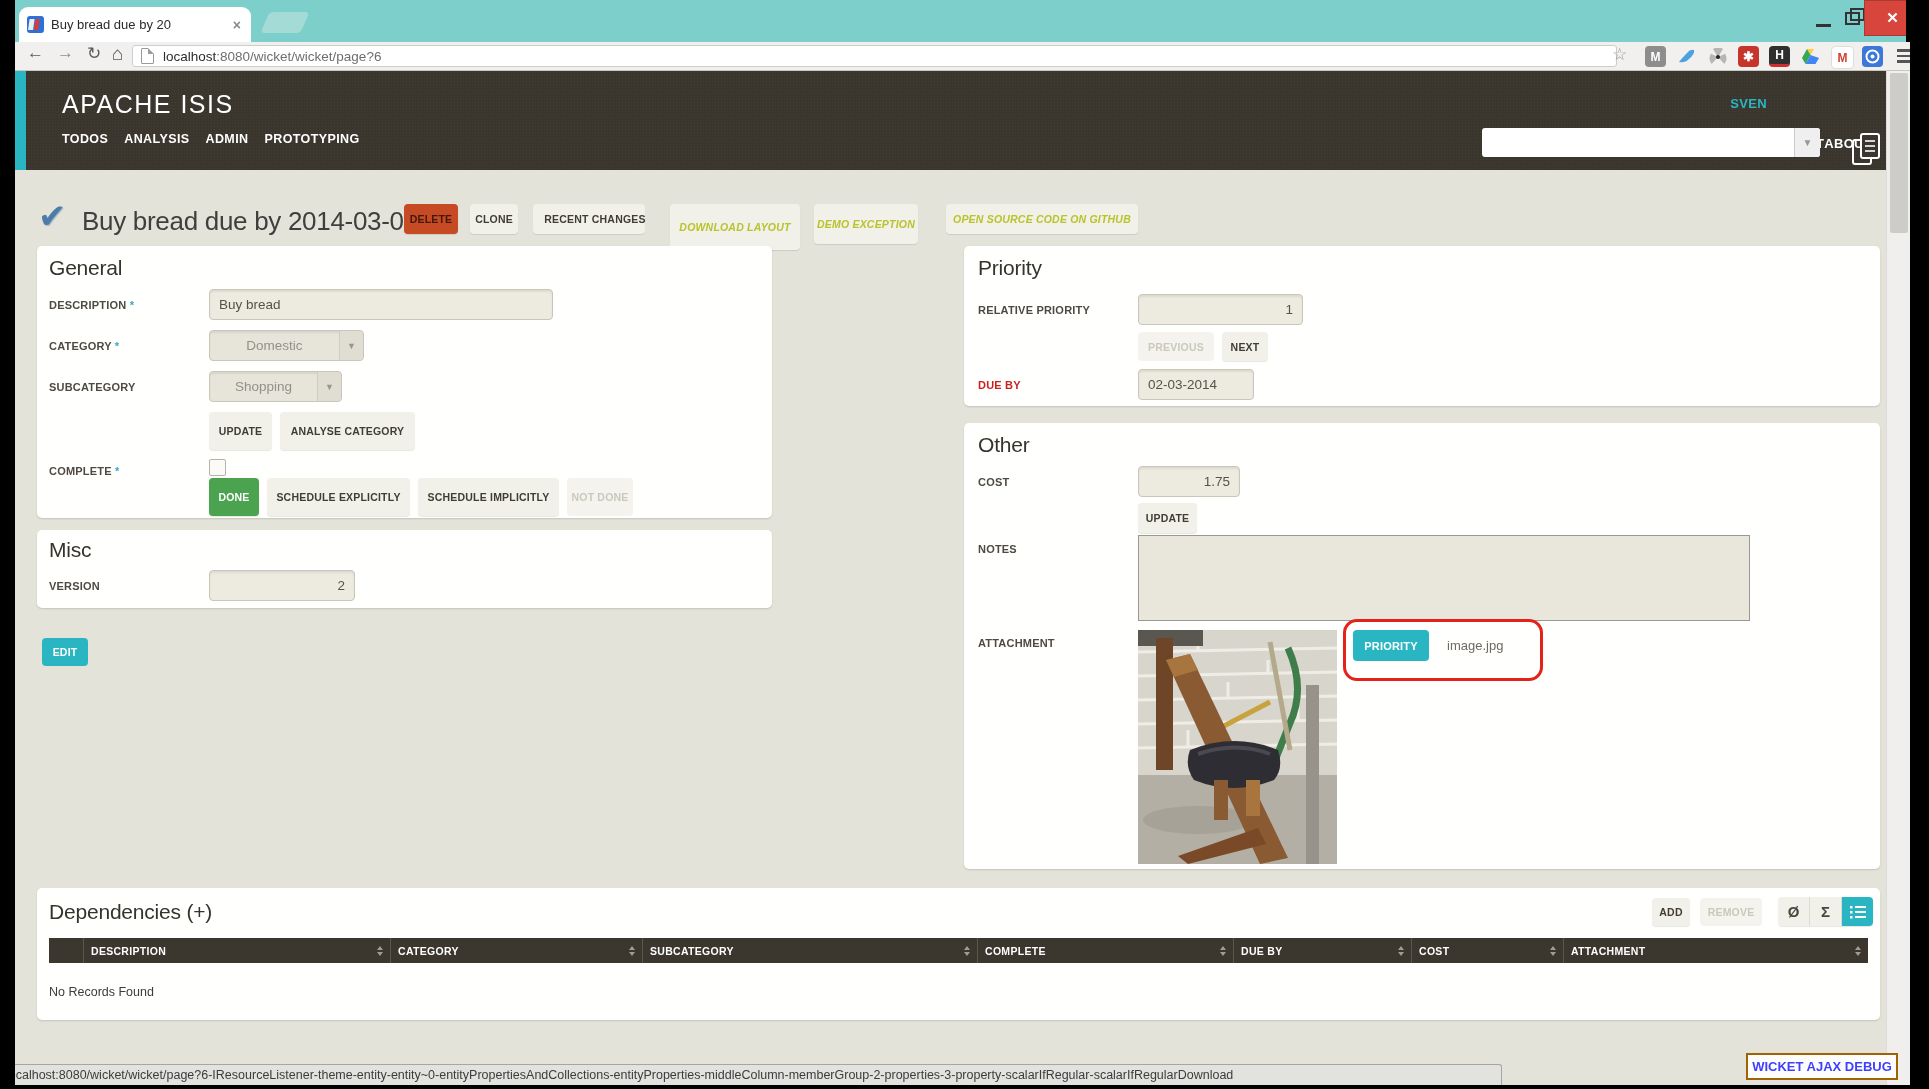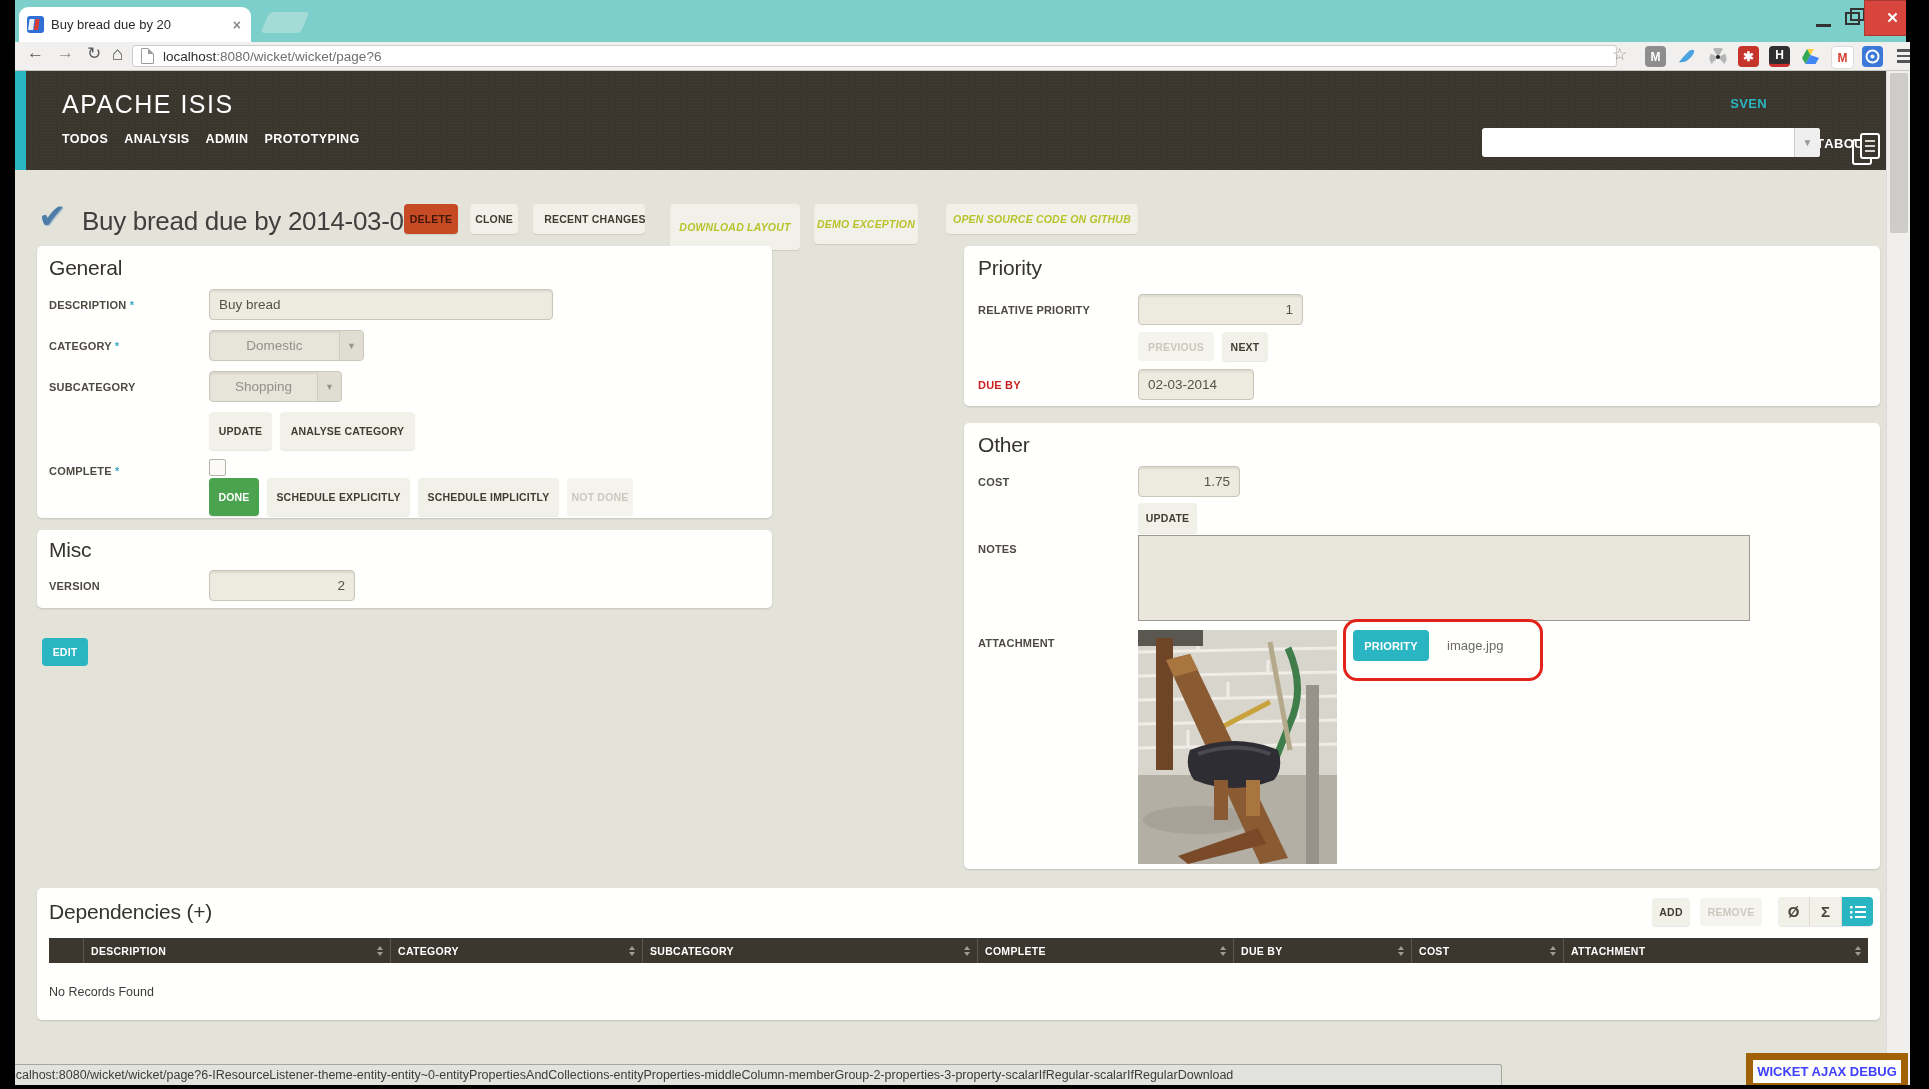--- a/index.html
+++ b/index.html
@@ -84,21 +84,21 @@
   .sort i.dn{border-top:4.5px solid #a09c93;}
   .norec{position:absolute;font-size:12.5px;color:#3c3c3c;}
   .icongroup{position:absolute;display:flex;border-radius:4px;overflow:hidden;box-shadow:0 1px 1px rgba(0,0,0,0.10);}
   .icell{width:31px;height:29px;display:flex;align-items:center;justify-content:center;background:#f1f0e9;
          border-right:1px solid #dddbd2;font-weight:bold;color:#4a463e;font-size:15px;}
   .icell.sel{background:#2ab5c3;color:#fff;border-right:none;}
 
   .statusbar{position:absolute;left:0;top:1064px;width:1502px;height:21px;background:#e2e2df;
      border-top:1px solid #a6a6a3;border-right:1px solid #a6a6a3;border-radius:0 3px 0 0;box-sizing:border-box;
      display:flex;align-items:center;padding-left:6px;font-size:12.5px;color:#3c3c3c;white-space:nowrap;overflow:hidden;}
-  .wicketdbg{position:absolute;left:1746px;top:1053px;width:148px;height:23px;border:7px solid #a16207;
+  .wicketdbg{position:absolute;left:1746px;top:1053px;width:148px;height:23px;border:2px solid #a16207;
      background:rgba(255,255,255,0.92);display:flex;align-items:center;justify-content:center;
      color:#3f3fff;font-weight:bold;font-size:13px;}
   .scrollbar{position:absolute;left:1886px;top:71px;width:24px;height:1014px;background:#f0efed;border-left:1px solid #dcdcda;box-sizing:border-box;}
   .thumb{position:absolute;left:3px;top:2px;width:18px;height:160px;background:#cdccc8;border-radius:2px;}
   .frame{position:absolute;background:#000;}
   h2,.flabel,.btn{cursor:default;}
 </style>
 </head>
 <body>
 

